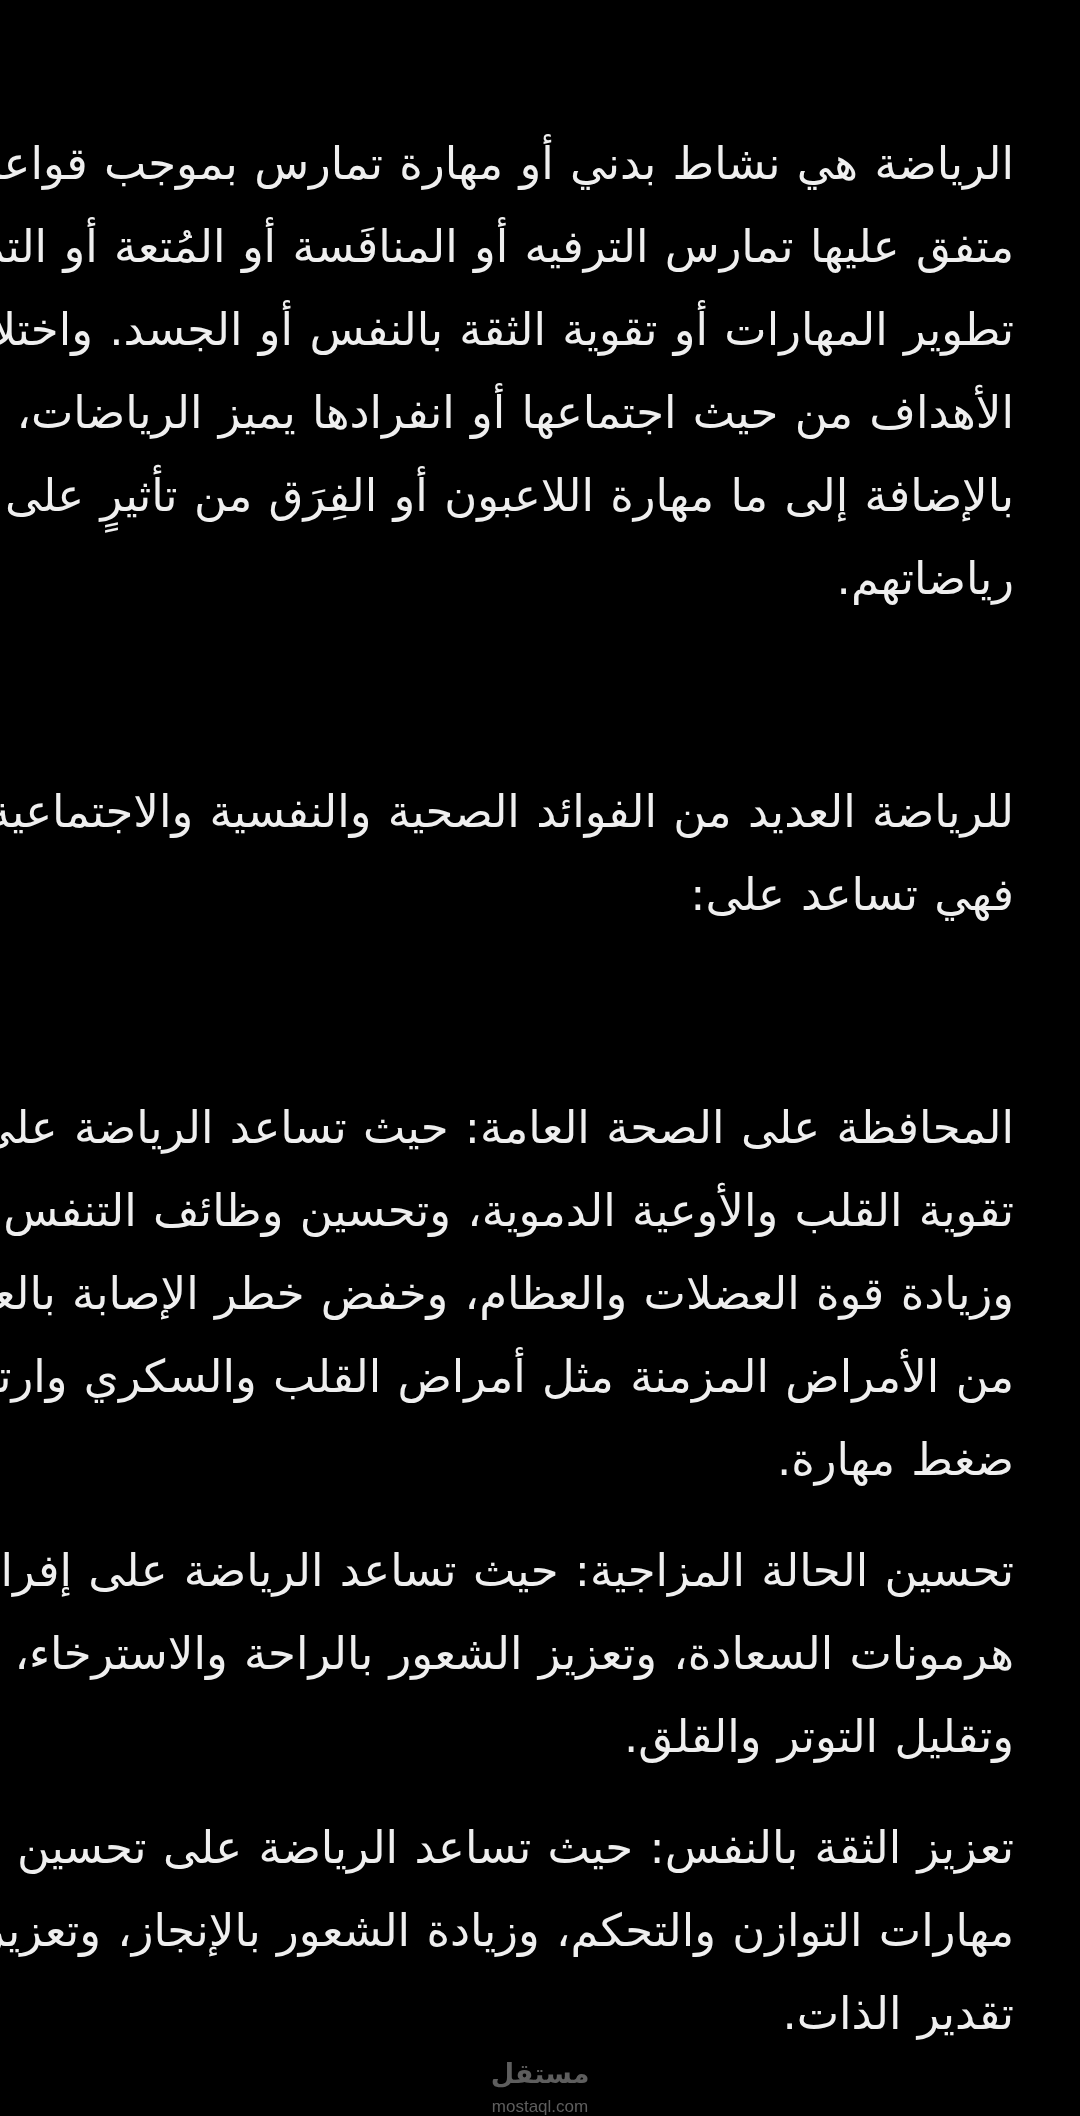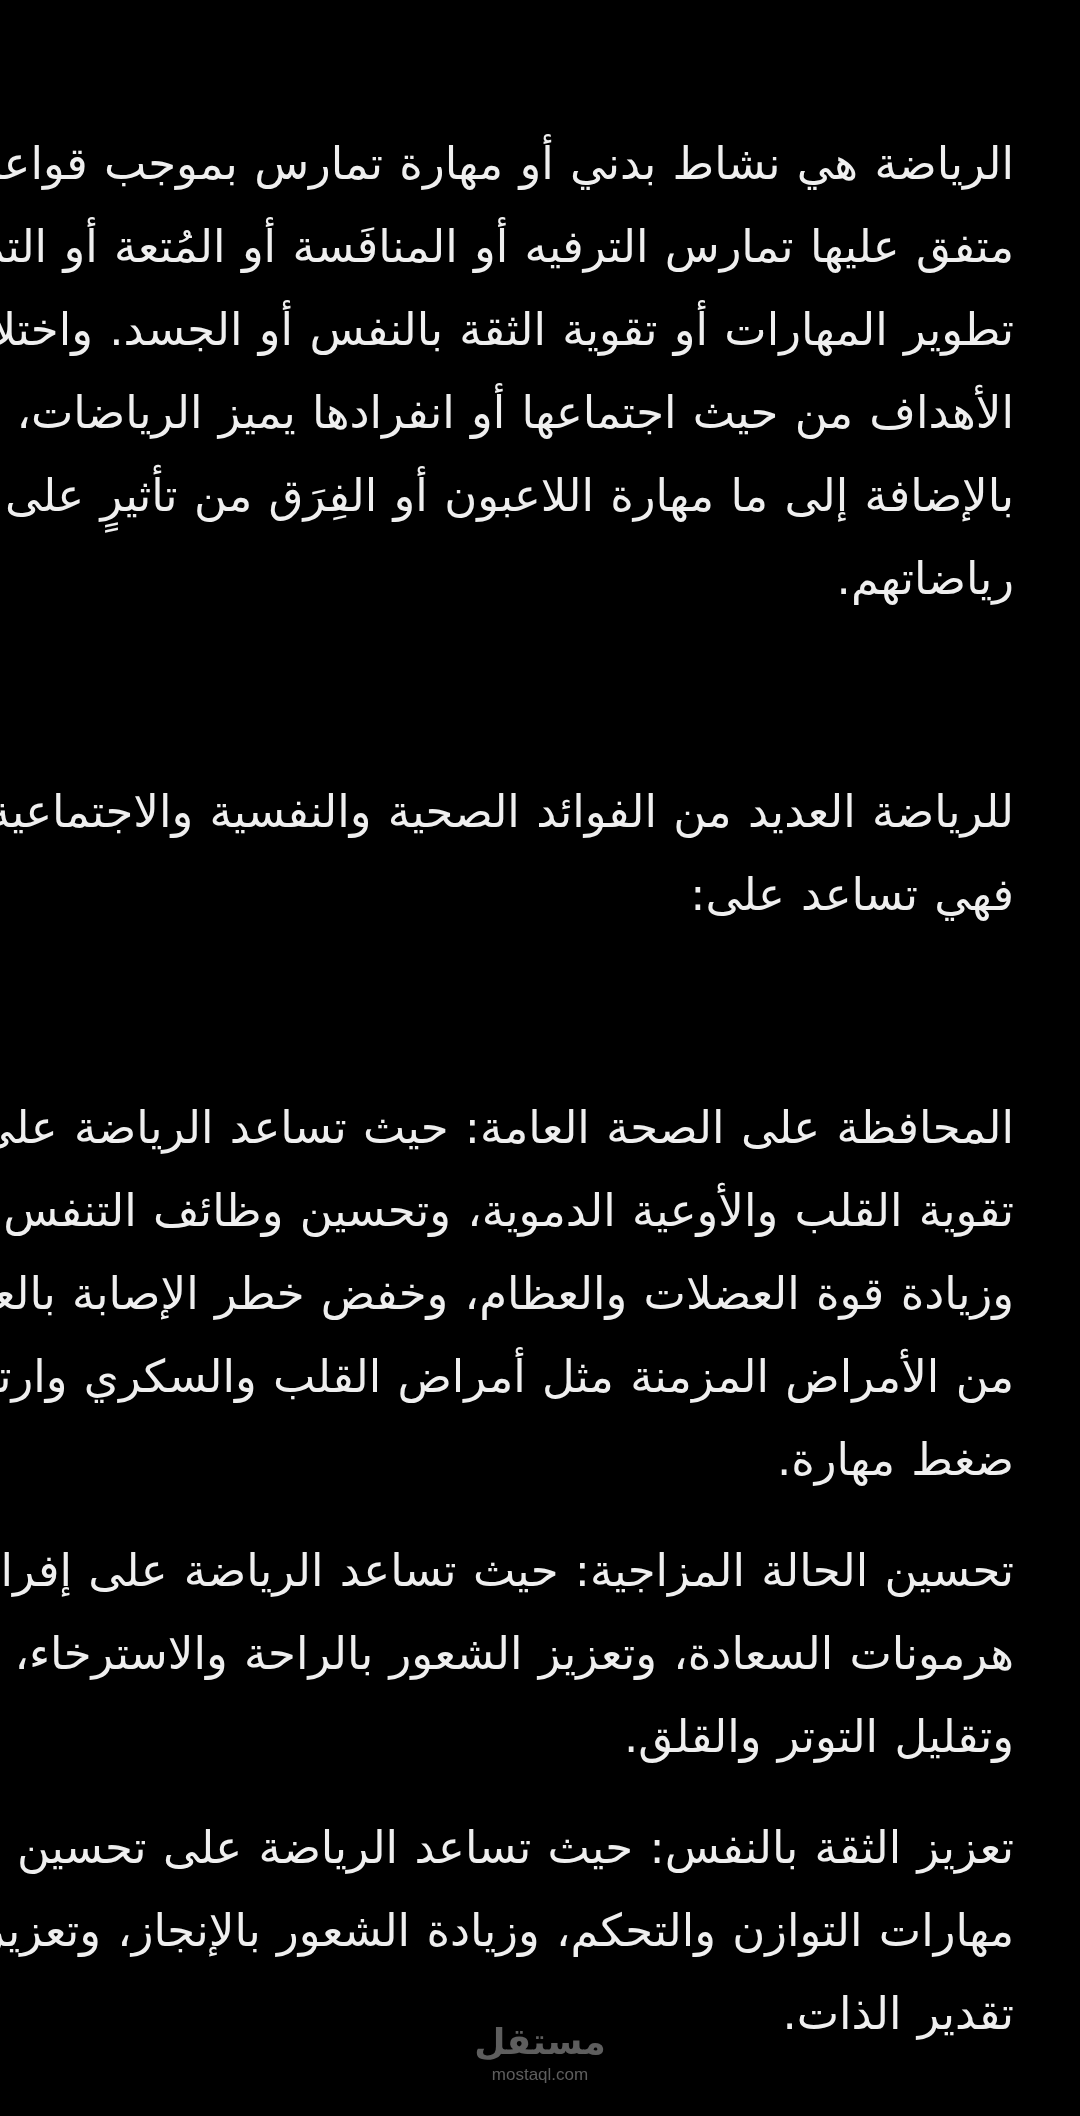--- a/index.html
+++ b/index.html
@@ -41,24 +41,25 @@
       position: absolute;
       left: 470px;
       top: 2020px;
       width: 140px;
       text-align: center;
       color: #5e5e5e;
       font-family: "DejaVu Sans", sans-serif;
     }
     .watermark .wm-ar {
       display: block;
-      font-size: 36px;
+      font-size: 27px;
       font-weight: bold;
       line-height: 44px;
       direction: rtl;
+      margin-top: 32px;
     }
     .watermark .wm-en {
       display: block;
       font-size: 17px;
       line-height: 22px;
       font-family: "Liberation Sans", sans-serif;
     }
     .cut-line {
       position: absolute;
       top: 2098px;

